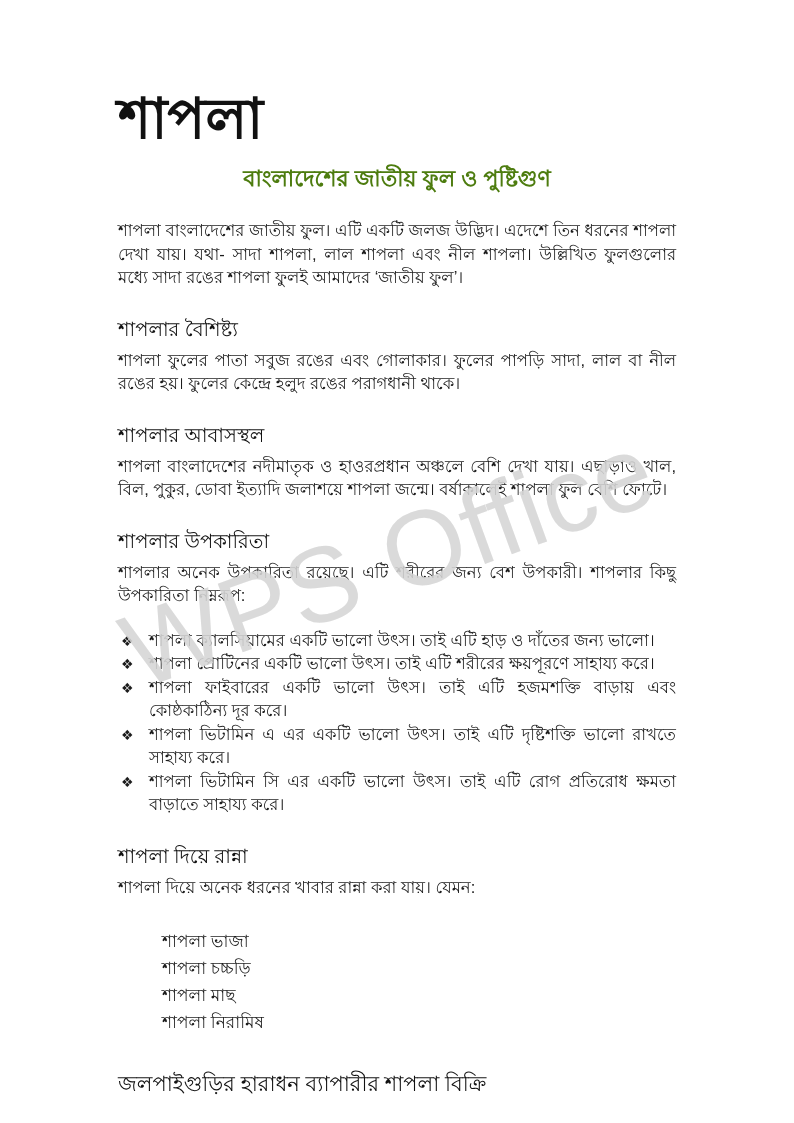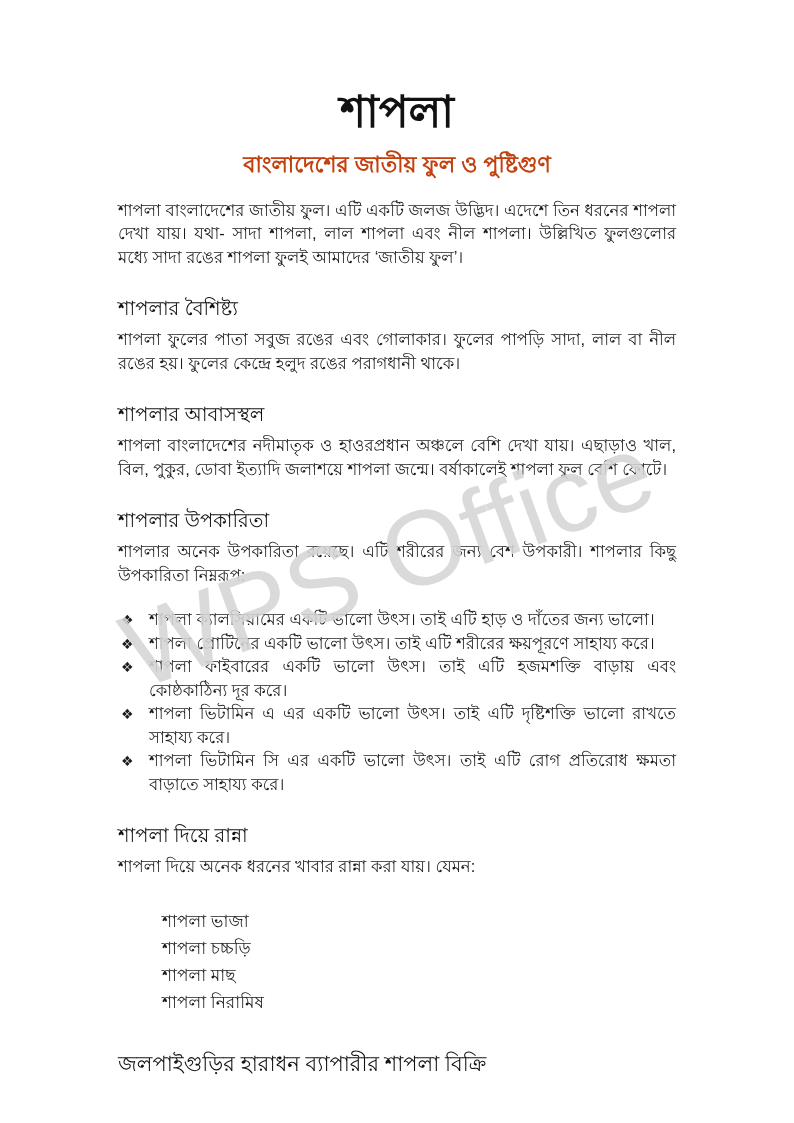--- a/index.html
+++ b/index.html
@@ -15,35 +15,35 @@
     width: 794px; height: 1123px;
     background: #ffffff;
     overflow: hidden;
   }
   .content {
     position: relative;
     z-index: 1;
     padding: 86px 118px 0 118px;
   }
   .doc-title {
-    text-align: center;
-    font-size: 44px;
+    text-align: left;
+    font-size: 56px;
     font-weight: bold;
     line-height: 1.18;
     color: #111111;
   }
   .doc-subtitle {
     text-align: center;
     font-size: 22px;
     font-weight: bold;
     margin-top: 9px;
-    color: #c2410c;
+    color: #4d7c0f;
   }
   .para {
-    margin-top: 15px;
+    margin-top: 21px;
     font-size: 16.5px;
     line-height: 23.5px;
     text-align: justify;
     color: #1c1c1c;
   }
   .section-heading {
     font-size: 19.5px;
     font-weight: normal;
     margin-top: 25px;
     color: #111111;

